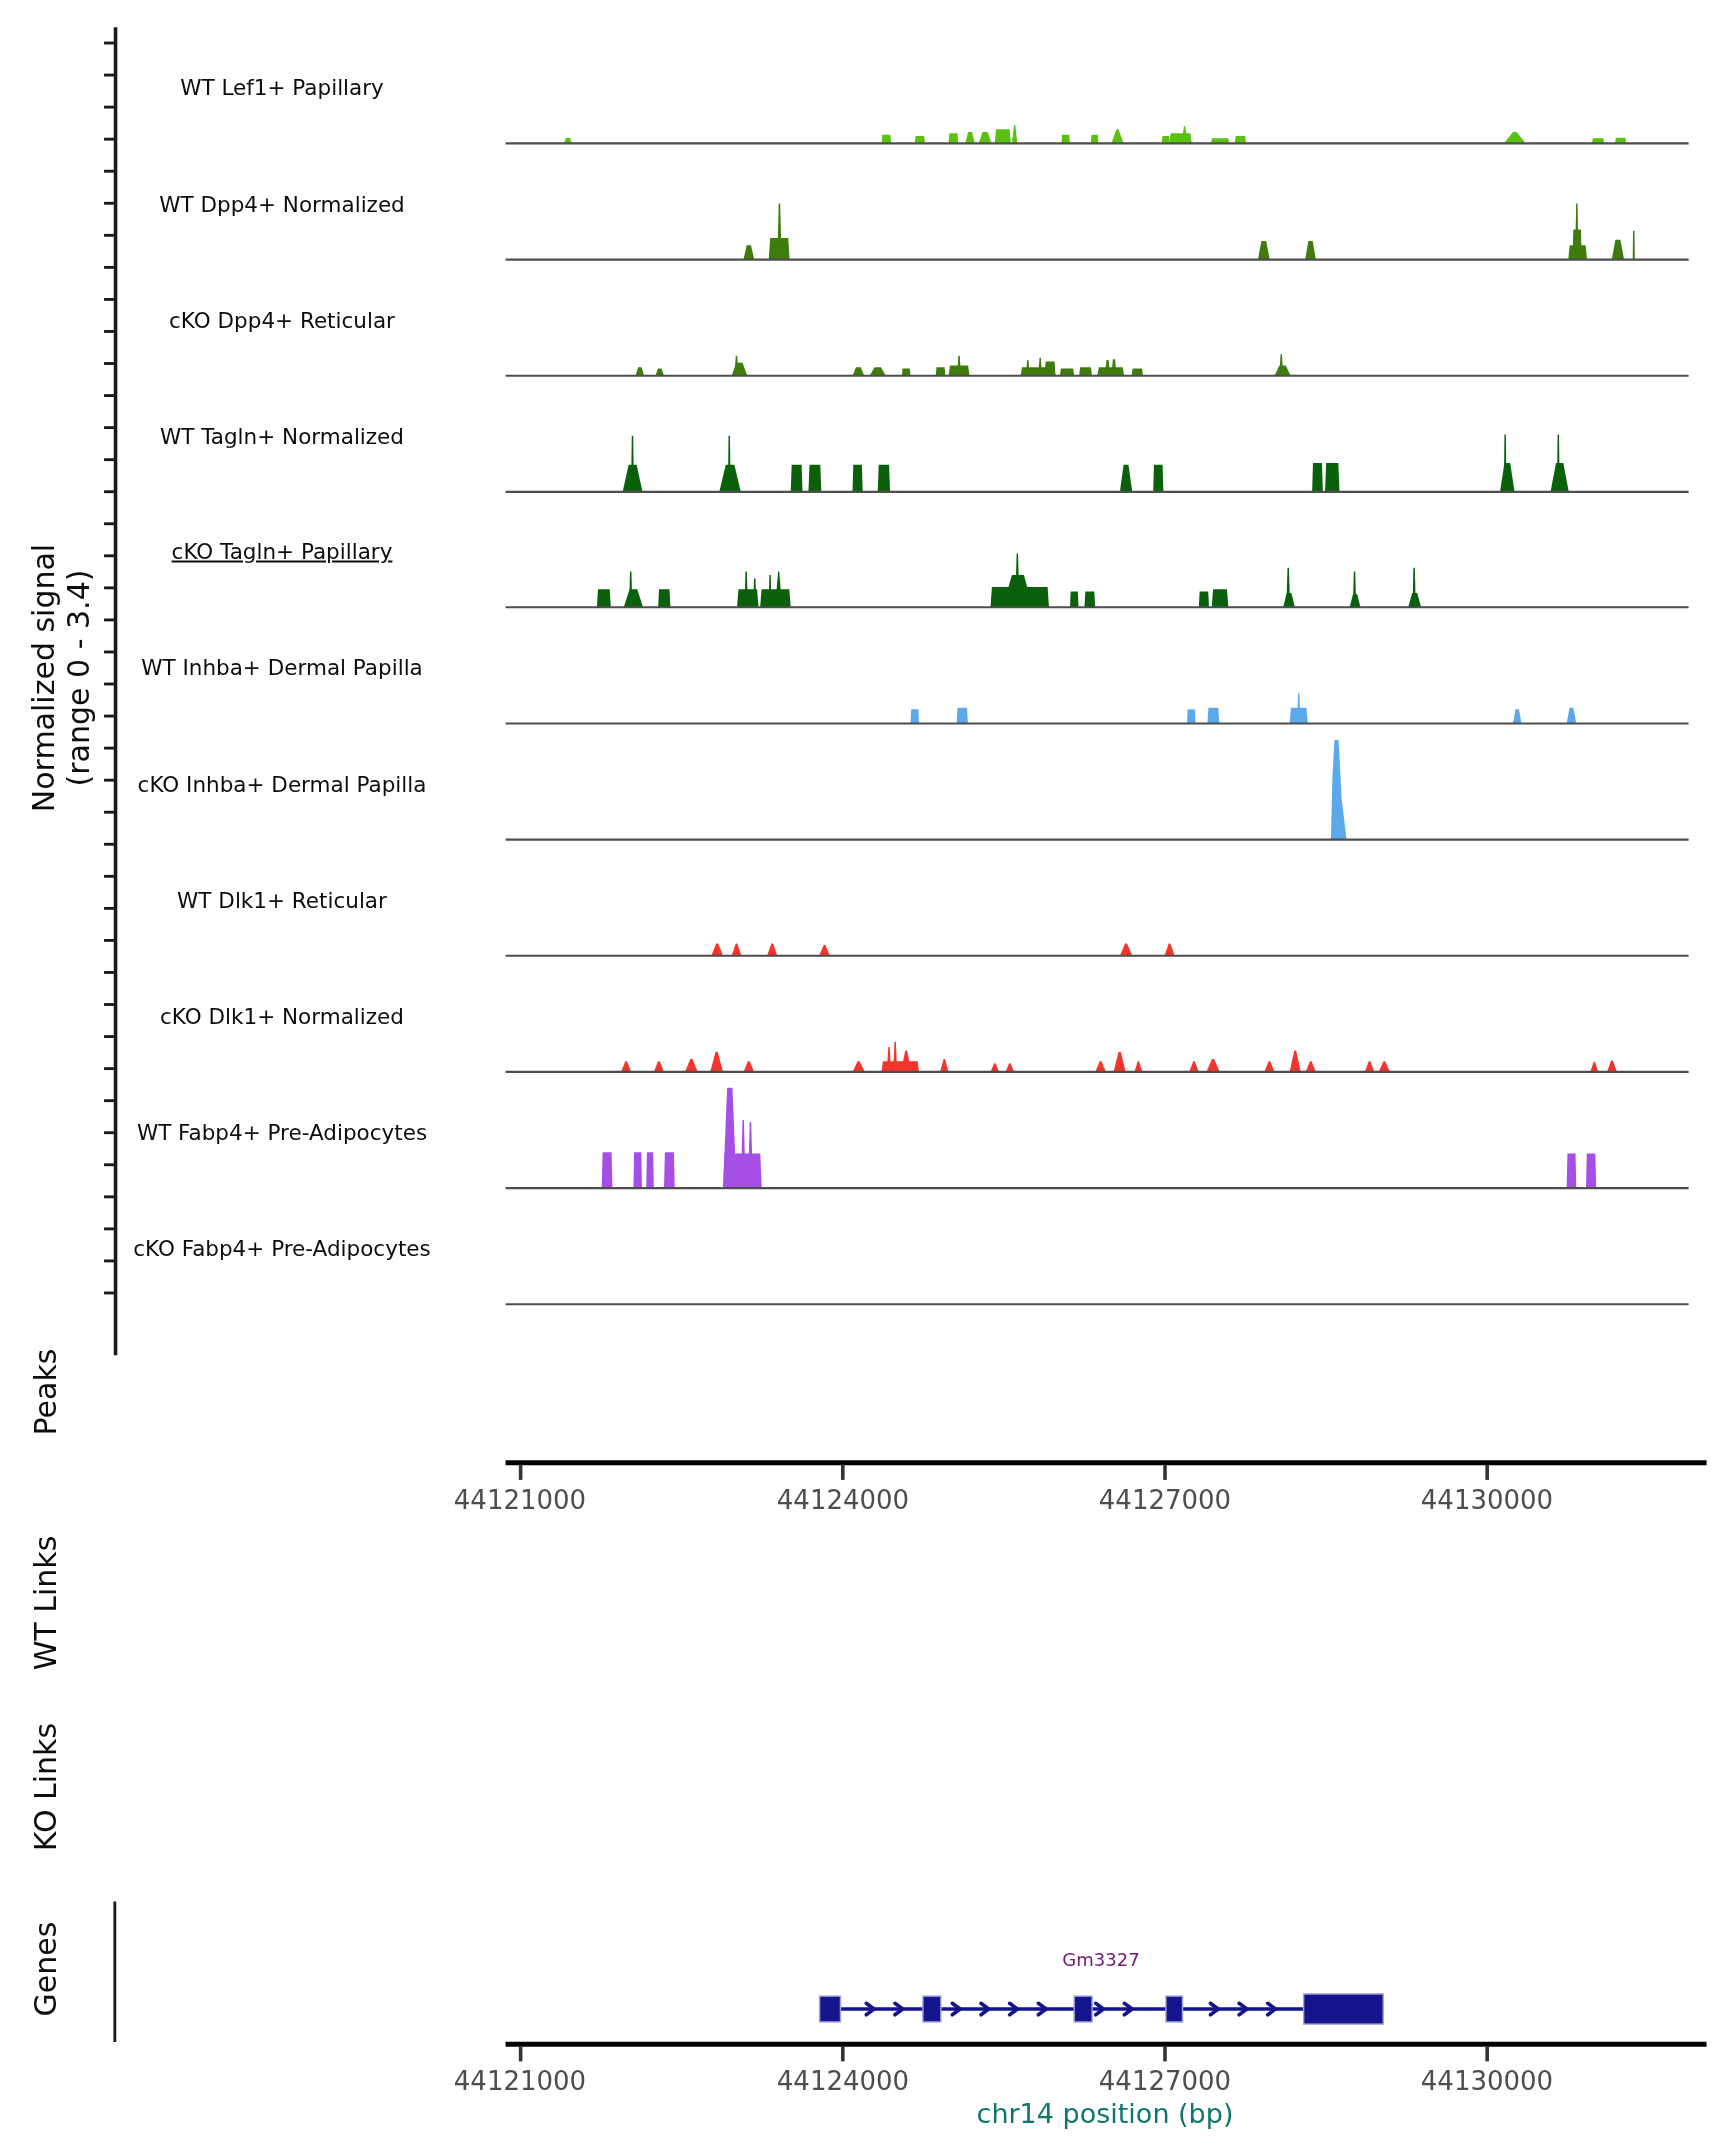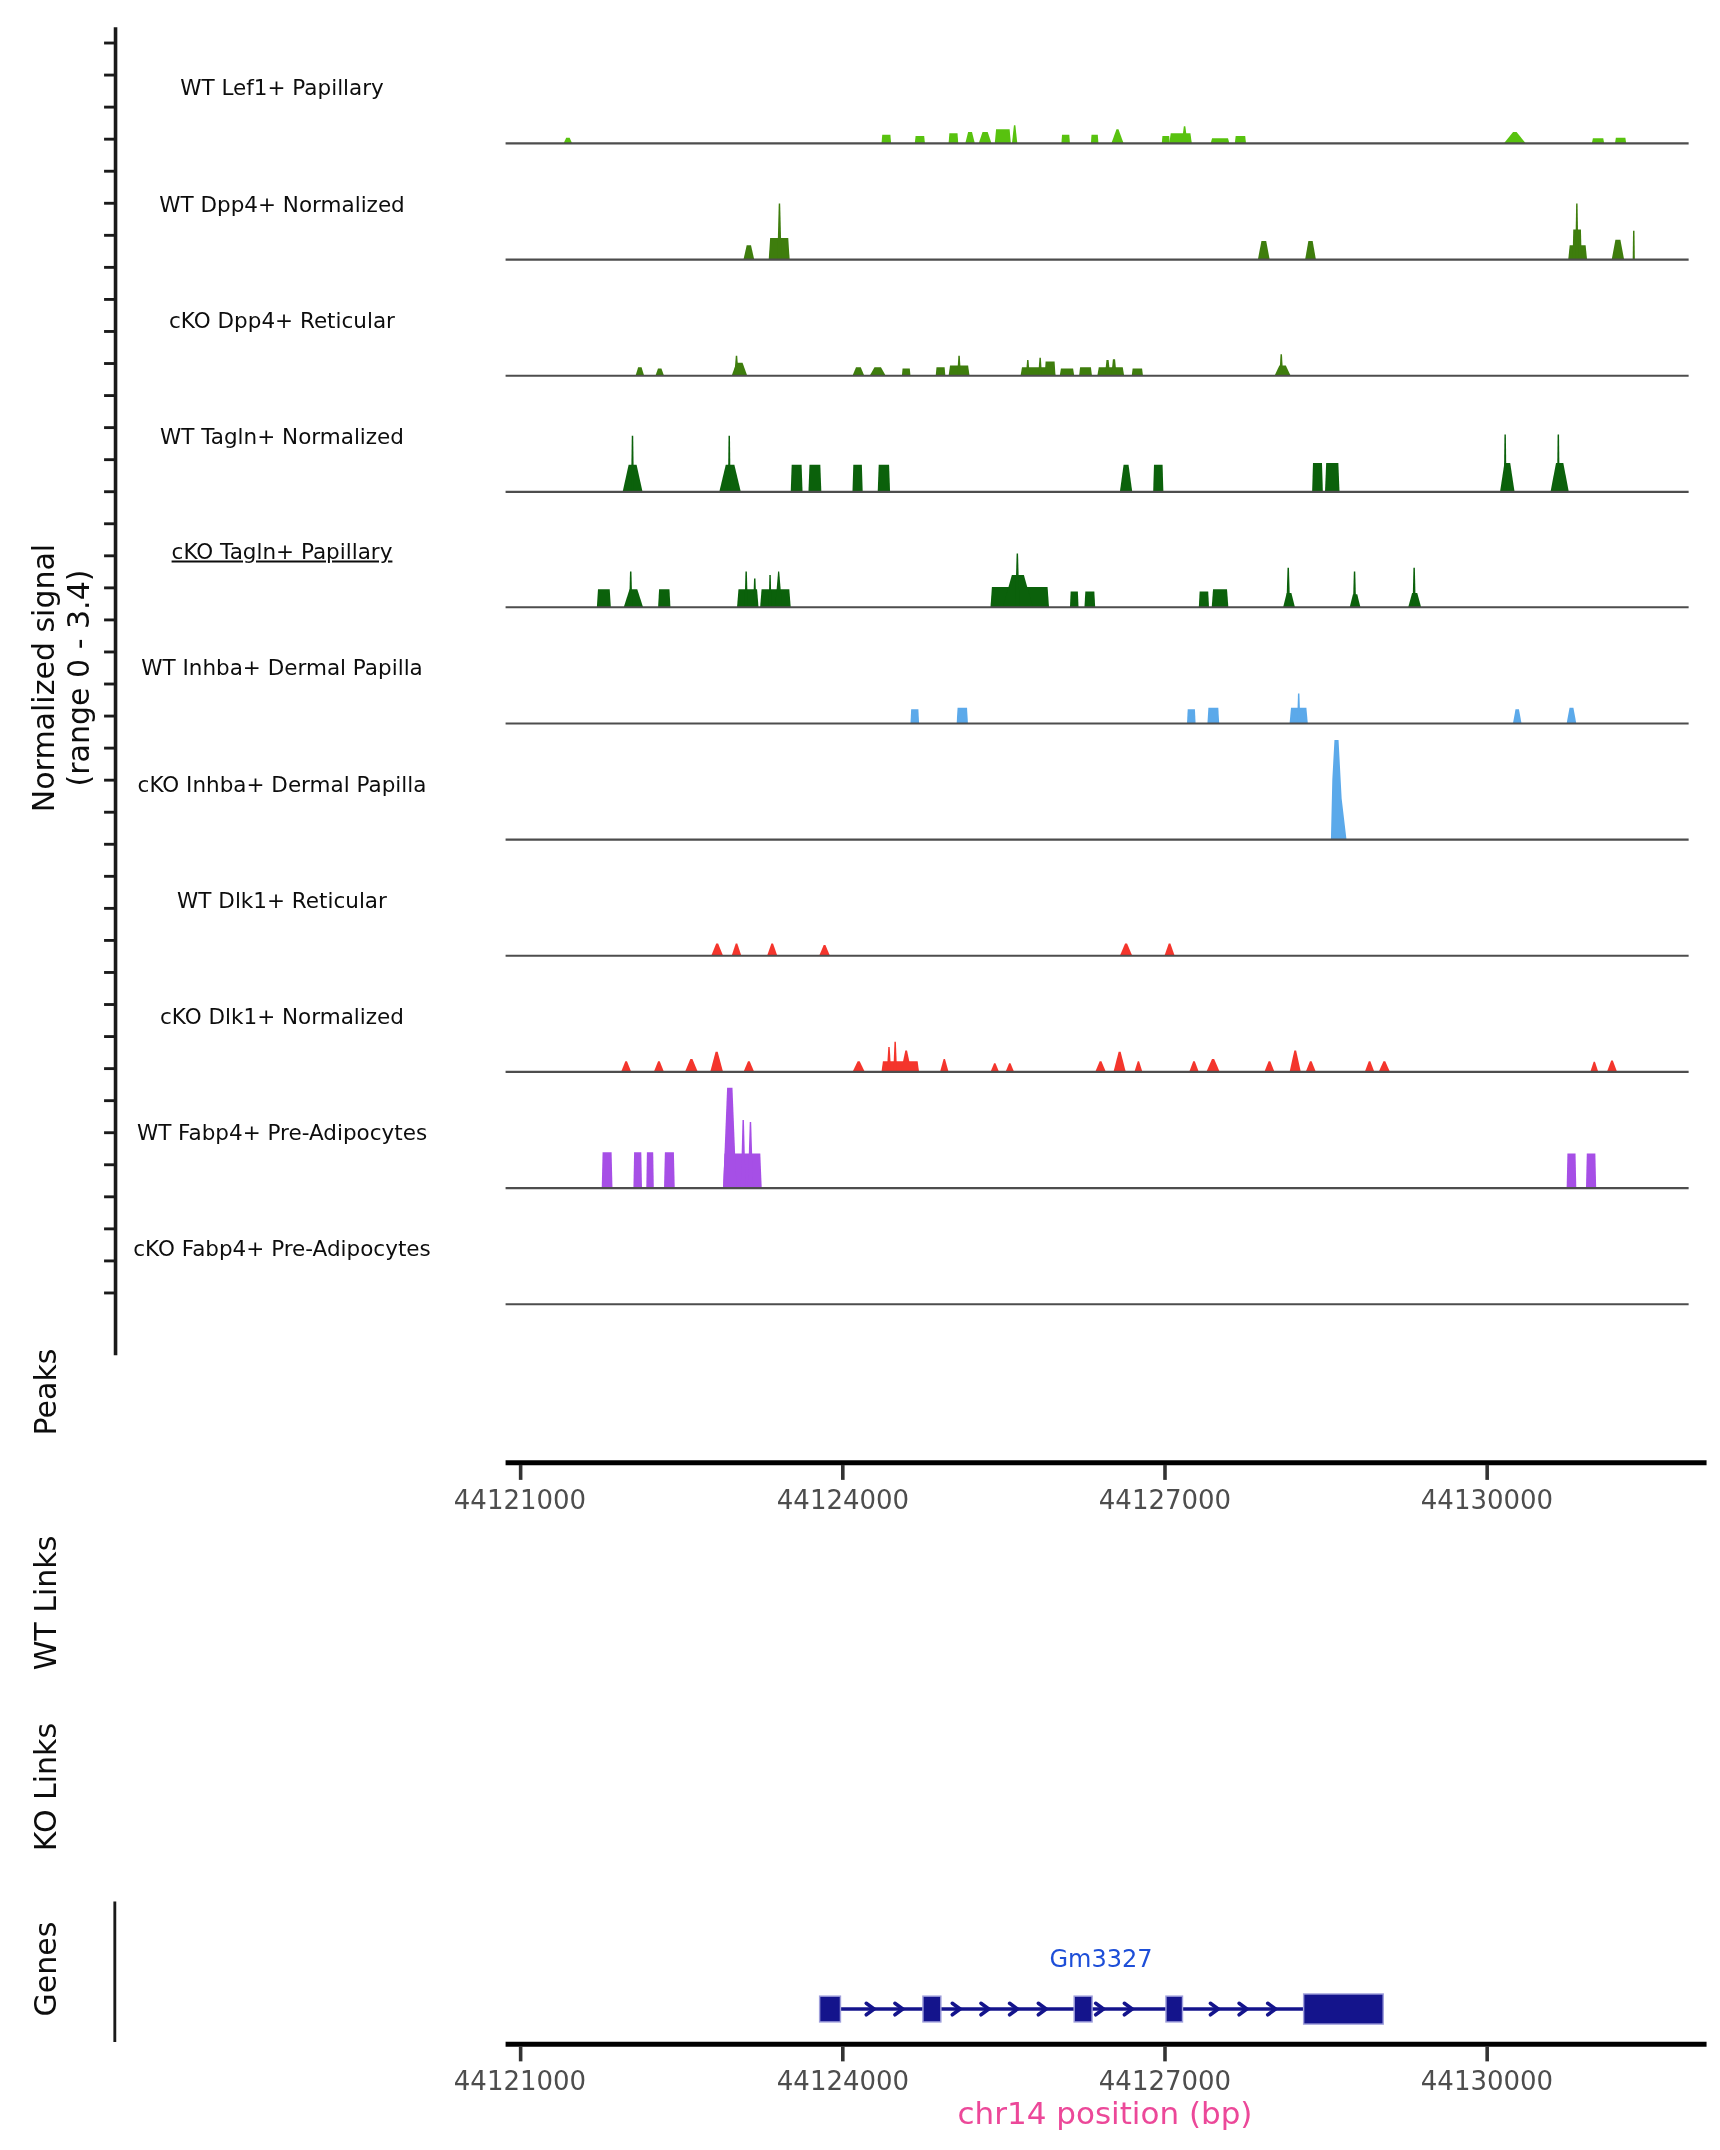--- a/index.html
+++ b/index.html
@@ -6,22 +6,22 @@
   #fig{position:relative;width:1721px;height:2151px;background:#ffffff;overflow:hidden;
        font-family:"DejaVu Sans", sans-serif;}
   #plot-svg{position:absolute;left:0;top:0;}
   .txt{position:absolute;white-space:nowrap;color:#000;}
   .center{transform:translate(-50%,-50%);}
   .rot{transform:translate(-50%,-50%) rotate(-90deg);}
   .track-label{font-size:21.5px;color:#0d0d0d;}
   .tick-label{font-size:26px;color:#4d4d4d;}
   .section-label{font-size:30px;color:#0d0d0d;}
   .ylabel{font-size:30px;color:#0d0d0d;}
-  .xlabel{font-size:31px;color:#ec4899;}
-  .gene-label{font-size:24px;color:#1d4ed8;}
+  .xlabel{font-size:27px;color:#0f766e;}
+  .gene-label{font-size:18px;color:#701a75;}
 </style>
 </head>
 <body>
 
 <div id="fig">
   <svg id="plot-svg" width="1721" height="2151" viewBox="0 0 2400 3000">
       <line x1="161" y1="38" x2="161" y2="1890" stroke="#1a1a1a" stroke-width="5"></line>
       <line x1="145" y1="60" x2="161" y2="60" stroke="#1a1a1a" stroke-width="4"></line>
       <line x1="145" y1="104.7" x2="161" y2="104.7" stroke="#1a1a1a" stroke-width="4"></line>
       <line x1="145" y1="149.4" x2="161" y2="149.4" stroke="#1a1a1a" stroke-width="4"></line>

